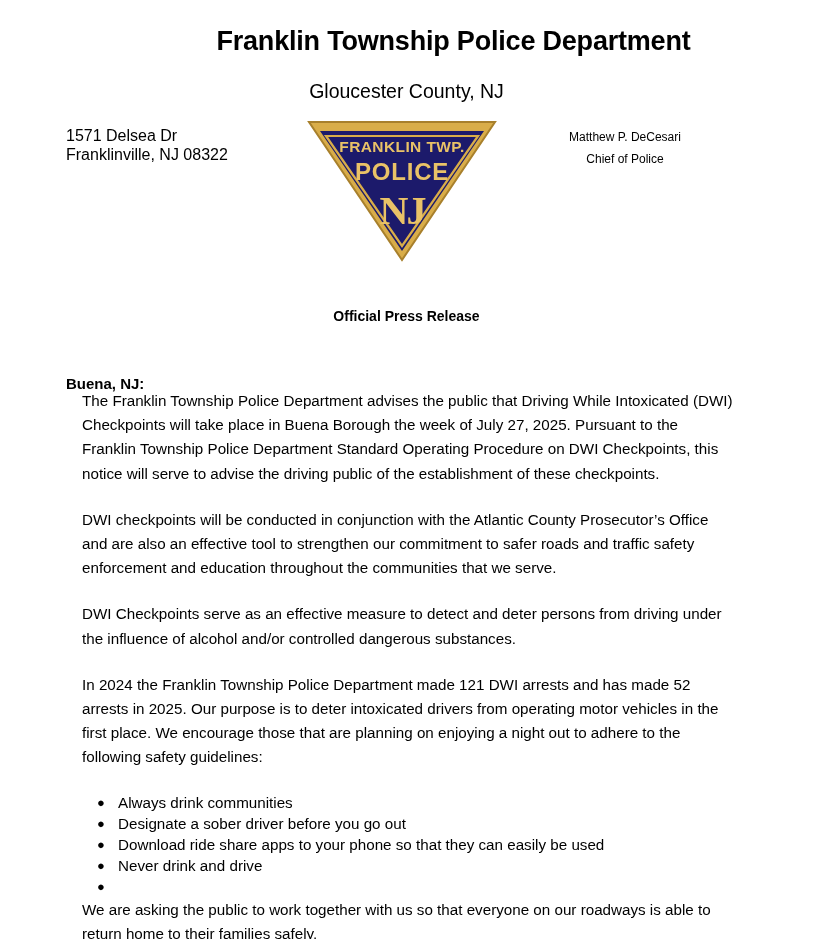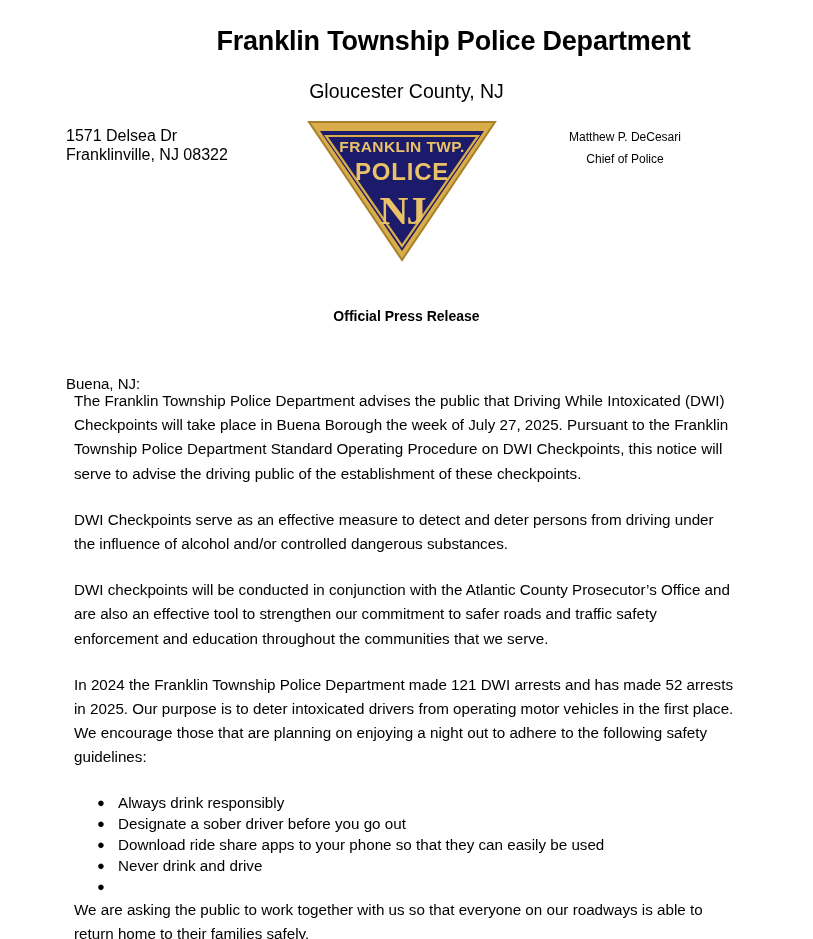--- a/index.html
+++ b/index.html
@@ -90,34 +90,34 @@
     text-align: center;
     font-size: 14px;
     font-weight: bold;
   }
 
   .dateline {
     position: absolute;
     top: 375px;
     left: 66px;
     font-size: 15px;
-    font-weight: normal;
+    font-weight: bold;
   }
 
   .body-col {
     position: absolute;
     top: 389px;
     left: 66px;
     width: 670px;
     font-size: 15.2px;
     line-height: 24.2px;
   }
 
   .para {
-    margin: 0 0 22px 8px;
+    margin: 0 0 22px 16px;
     text-align: left;
   }
   .para:last-child { margin-bottom: 0; }
 
   .bullets {
     margin: 0 0 22px 0;
     padding: 0;
     list-style: none;
   }
   .bullets li {
@@ -167,28 +167,28 @@
       <text x="95" y="106" text-anchor="middle" font-family="Liberation Serif, serif" font-size="40" font-weight="bold" fill="#e9c267" letter-spacing="-2">NJ</text>
     </svg>
   </div>
 
   <div class="press-heading">Official Press Release</div>
 
   <div class="dateline">Buena, NJ:</div>
 
   <div class="body-col">
     <p class="para">The Franklin Township Police Department advises the public that Driving While Intoxicated (DWI) Checkpoints will take place in Buena Borough the week of July 27, 2025.  Pursuant to the Franklin Township Police Department Standard Operating Procedure on DWI Checkpoints, this notice will serve to advise the driving public of the establishment of these checkpoints.</p>
+    <p class="para">DWI checkpoints will be conducted in conjunction with the Atlantic County Prosecutor’s Office and are also an effective tool to strengthen our commitment to safer roads and traffic safety enforcement and education throughout the communities that we serve.</p>
     <p class="para">DWI Checkpoints serve as an effective measure to detect and deter persons from driving under the influence of alcohol and/or controlled dangerous substances.</p>
-    <p class="para">DWI checkpoints will be conducted in conjunction with the Atlantic County Prosecutor’s Office and are also an effective tool to strengthen our commitment to safer roads and traffic safety enforcement and education throughout the communities that we serve.</p>
     <p class="para">In 2024 the Franklin Township Police Department made 121 DWI arrests and has made 52 arrests in 2025.  Our purpose is to deter intoxicated drivers from operating motor vehicles in the first place.  We encourage those that are planning on enjoying a night out to adhere to the following safety guidelines:</p>
 
     <ul class="bullets">
       <li>
         <span class="dot">●</span>
-        <span>Always drink responsibly</span>
+        <span>Always drink communities</span>
       </li>
       <li>
         <span class="dot">●</span>
         <span>Designate a sober driver before you go out</span>
       </li>
       <li>
         <span class="dot">●</span>
         <span>Download ride share apps to your phone so that they can easily be used</span>
       </li>
       <li>

